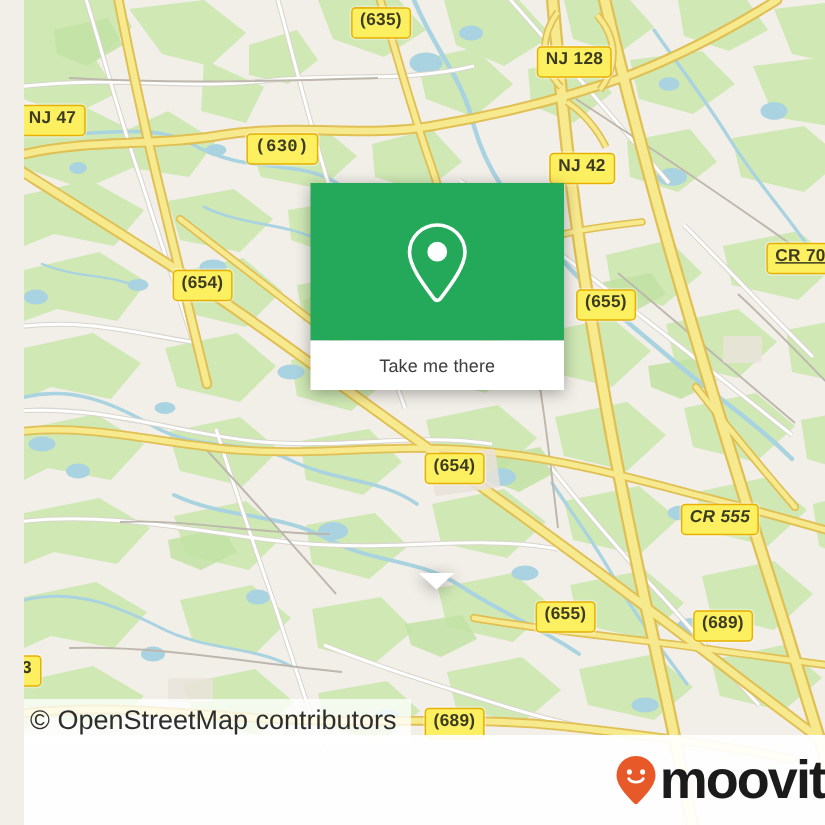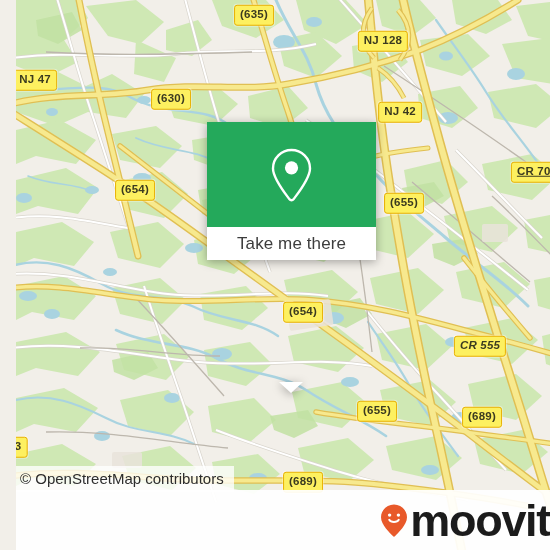--- a/index.html
+++ b/index.html
@@ -43,40 +43,40 @@
     background:#24a95b;
     display:flex;align-items:center;justify-content:center;
   }
   #pin-icon{width:47px;height:56px;display:block;}
   #callout-white{
     background:#ffffff;
     height:33px;
     display:flex;align-items:center;justify-content:center;
   }
   #callout-label{
-    font-size:17px;
+    font-size:12px;
     color:#3d3d3d;
     letter-spacing:.1px;
   }
   #callout-tail{
     position:absolute;
     left:72px;top:260px;
     width:0;height:0;
     border-left:12px solid transparent;
     border-right:12px solid transparent;
     border-top:11px solid #ffffff;
   }
 
   
   #attribution{
     position:absolute;
     left:0;top:466px;
     background:rgba(255,255,255,.78);
     color:#2d2d2d;
-    font-size:15px;
+    font-size:18px;
     padding:4px 10px 5px 4px;
     white-space:nowrap;
   }
 
   
   #bottombar{
     position:absolute;
     left:0;bottom:0;
     width:550px;height:60px;
     background:rgba(255,255,255,.93);
@@ -90,21 +90,21 @@
     white-space:nowrap;
     letter-spacing:.1px;
   }
   #moovit-logo{
     position:absolute;right:16px;top:50%;
     transform:translateY(-50%);
     display:flex;align-items:center;
   }
   #moovit-pin{width:30px;height:34px;display:block;margin-right:1px;}
   #moovit-word{
-    font-size:45px;
+    font-size:36px;
     font-weight:bold;
     color:#1b1b1b;
     letter-spacing:-1.3px;
     line-height:1;
   }
 </style>
 </head>
 <body>
 
 <div id="root">
@@ -319,22 +319,22 @@
           <rect x="96" y="452" width="30" height="16" rx="2"></rect>
         </g>
       </g>
     </svg>
   </div>
 
   <div id="shield-layer">
       <div class="shield" style="left: 238px; top: 15px;">(635)</div>
       <div class="shield" style="left: 367px; top: 41px;">NJ 128</div>
       <div class="shield" style="left: 19px; top: 80px;">NJ 47</div>
-      <div class="shield" style="left: 155px; top: 99px;">(630)</div>
-      <div class="shield" style="left: 384px; top: 112px;">NJ 42</div>
+      <div class="shield" style="left: 172px; top: 99px; font-family: Liberation Mono, monospace;">(630)</div>
+      <div class="shield" style="left: 372px; top: 112px;">NJ 42</div>
       <div class="shield" style="left: 521px; top: 172px; text-decoration: underline;">CR 705</div>
       <div class="shield" style="left: 119px; top: 190px;">(654)</div>
       <div class="shield" style="left: 388px; top: 203px;">(655)</div>
       <div class="shield" style="left: 287px; top: 312px;">(654)</div>
       <div class="shield" style="left: 464px; top: 346px; font-style: italic;">CR 555</div>
       <div class="shield" style="left: 361px; top: 411px;">(655)</div>
       <div class="shield" style="left: 466px; top: 417px;">(689)</div>
       <div class="shield" style="left: 2px; top: 447px;">3</div>
       <div class="shield" style="left: 287px; top: 482px;">(689)</div>
     </div>

